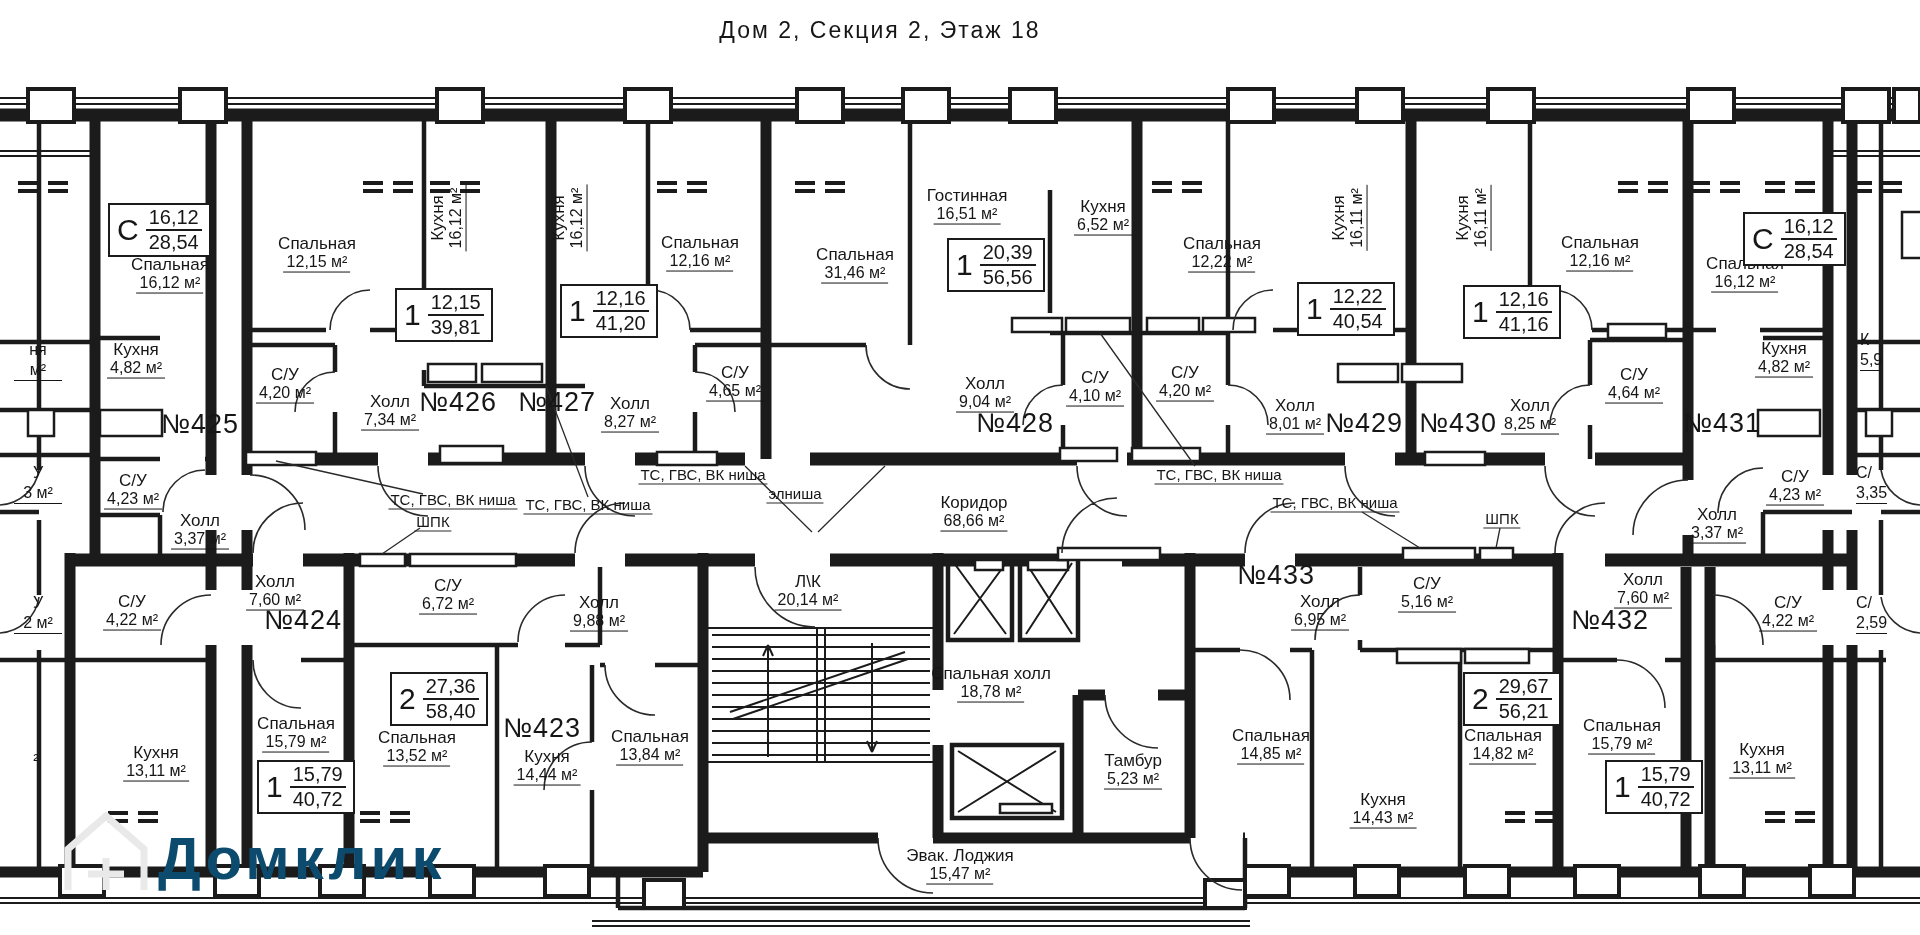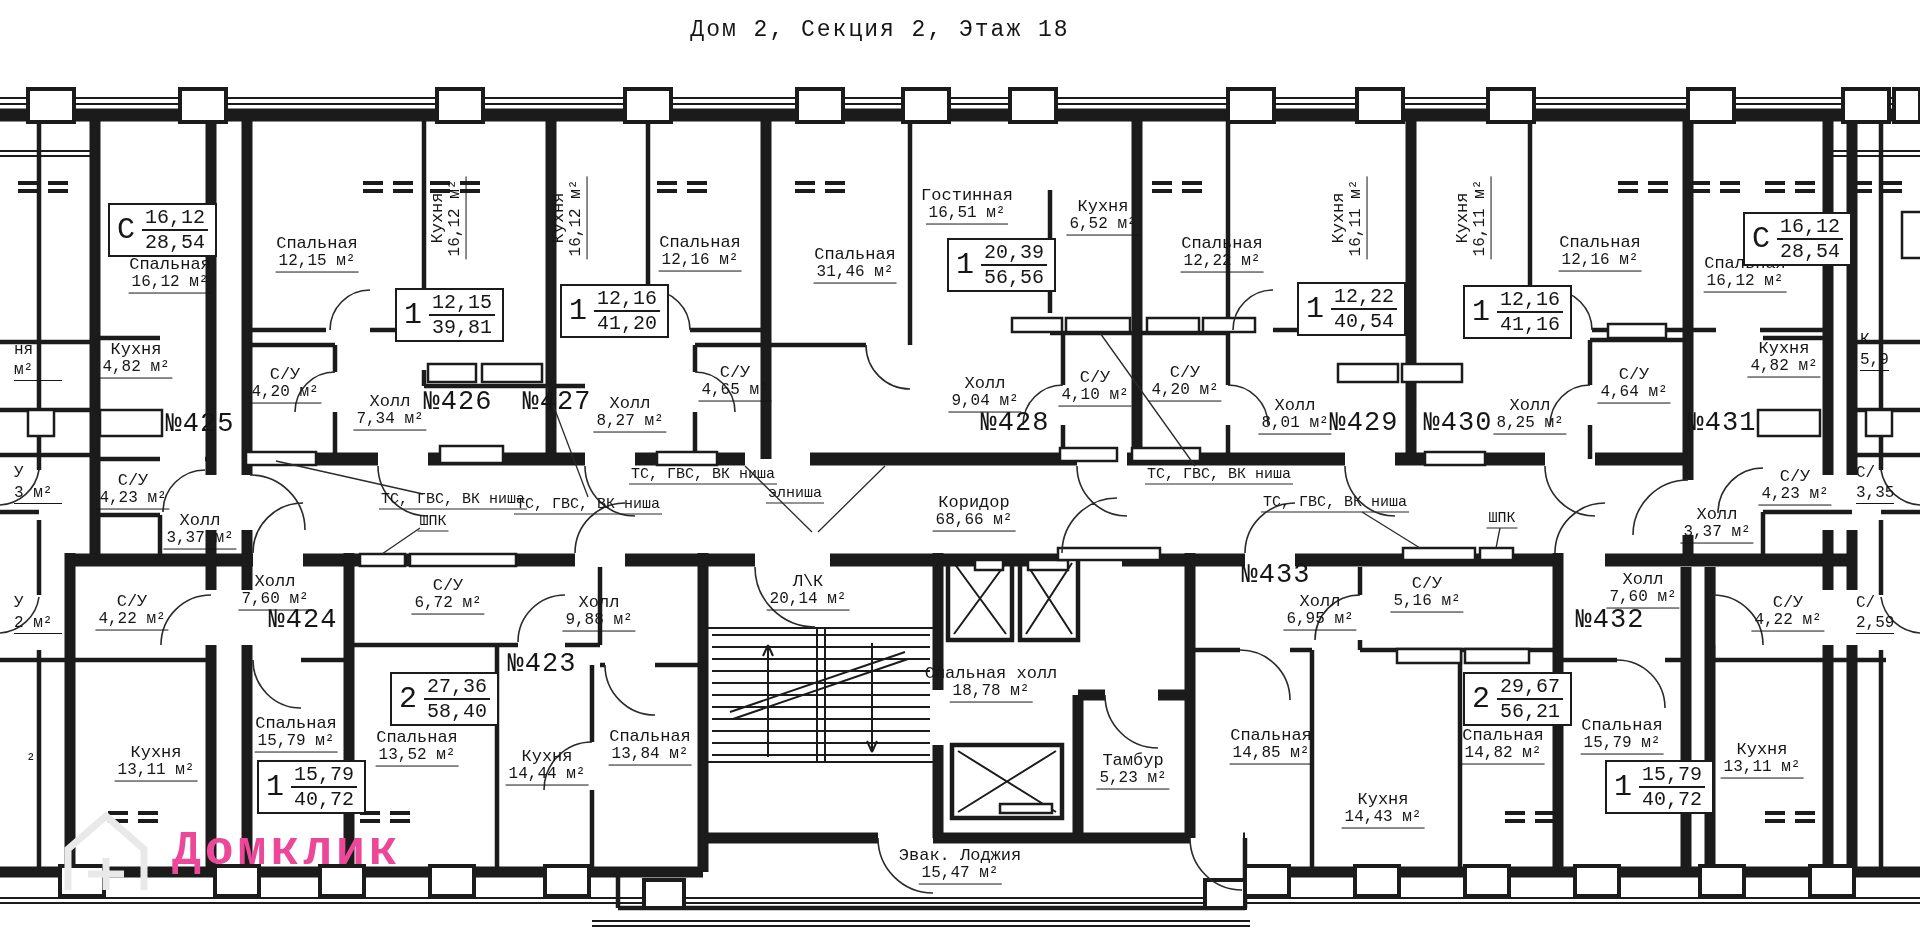--- a/index.html
+++ b/index.html
@@ -1,17 +1,17 @@
 <!DOCTYPE html>
 <html><head>
 <meta charset="utf-8">
 <style>
   html,body{margin:0;padding:0;background:#fff;}
   #plan{position:relative;width:1920px;height:935px;background:#ffffff;overflow:hidden;
-        font-family:Liberation Mono, monospace;color:#161616;}
+        font-family:Liberation Sans, sans-serif;color:#161616;}
   svg{position:absolute;left:0;top:0;}
   .w13{stroke:#1b1b1b;stroke-width:13;fill:none;}
   .w11{stroke:#1b1b1b;stroke-width:11;fill:none;}
   .w5{stroke:#1b1b1b;stroke-width:4.5;fill:none;}
   .w2{stroke:#1b1b1b;stroke-width:2;fill:none;}
   .nr{fill:#ffffff;stroke:#1b1b1b;stroke-width:2.5;}
   .pl{fill:#ffffff;stroke:#1b1b1b;stroke-width:4;}
   .arc{stroke:#2a2a2a;stroke-width:1.6;fill:none;}
   .ldr{stroke:#2a2a2a;stroke-width:1.3;fill:none;}
   .dsh{stroke:#1b1b1b;stroke-width:4;fill:none;}
@@ -21,26 +21,26 @@
   .lbl .ar{font-size:16px;border-bottom:1.6px solid #161616;padding:0 3px 1px;}
   .lbl.vert{transform:translate(-50%,-50%) rotate(-90deg);}
   .num{position:absolute;transform:translate(-50%,-50%);font-size:27px;letter-spacing:1px;white-space:nowrap;}
   .tag{position:absolute;background:#fff;border:2.5px solid #1b1b1b;display:flex;align-items:center;
        gap:7px;padding:1px 7px;z-index:3;}
   .tag .tt{font-size:30px;}
   .tag .tf{display:flex;flex-direction:column;align-items:center;font-size:20px;line-height:1.15;}
   .tag .tu{border-bottom:2px solid #1b1b1b;padding:0 3px;}
   .ann{position:absolute;transform:translate(-50%,-50%);font-size:15px;white-space:nowrap;}
   .ann span{border-bottom:1.5px solid #2a2a2a;padding:0 2px 1px;}
-  .frag{position:absolute;font-size:16px;line-height:1.25;text-align:left;}
+  .frag{position:absolute;font-size:16px;line-height:1.25;text-align:center;}
   .frag .u{border-bottom:1.5px solid #161616;}
   #title{position:absolute;left:880px;top:30px;transform:translate(-50%,-50%);
          font-size:23px;letter-spacing:2px;white-space:nowrap;}
-  #wmtext{position:absolute;left:172px;top:824px;font-size:48px;font-weight:700;
-          color:#ec4899;letter-spacing:4px;}
+  #wmtext{position:absolute;left:158px;top:824px;font-size:60px;font-weight:700;
+          color:#0c4a6e;letter-spacing:4px;}
 </style>
 </head>
 <body>
 
 <div id="plan">
 
   <svg width="1920" height="935" viewBox="0 0 1920 935">
 
     <path class="w2" d="M 0 98 H 1920 M 0 104 H 1920 M 0 898 H 1920 M 0 903 H 1920
                         M 0 151 H 95 M 0 156 H 95 M 1825 151 H 1920 M 1825 156 H 1920
@@ -219,21 +219,21 @@
   <div id="wmtext">Домклик</div>
 
   <div class="num" style="left:200px;top:424px">№425</div>
   <div class="num" style="left:458px;top:402px">№426</div>
   <div class="num" style="left:557px;top:402px">№427</div>
   <div class="num" style="left:1015px;top:423px">№428</div>
   <div class="num" style="left:1364px;top:423px">№429</div>
   <div class="num" style="left:1458px;top:423px">№430</div>
   <div class="num" style="left:1722px;top:423px">№431</div>
   <div class="num" style="left:303px;top:620px">№424</div>
-  <div class="num" style="left:542px;top:664px">№423</div>
+  <div class="num" style="left:542px;top:728px">№423</div>
   <div class="num" style="left:1276px;top:575px">№433</div>
   <div class="num" style="left:1610px;top:620px">№432</div>
 
   <div class="tag" style="left:108px;top:203px">
     <span class="tt">С</span>
     <span class="tf">
         <span class="tu">16,12</span>
         <span>28,54</span>
       </span>
     </div>

